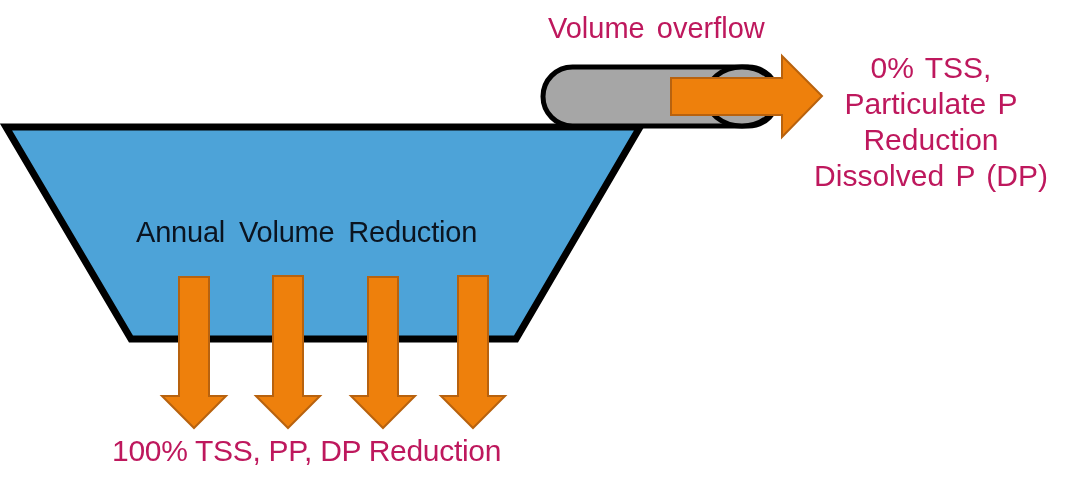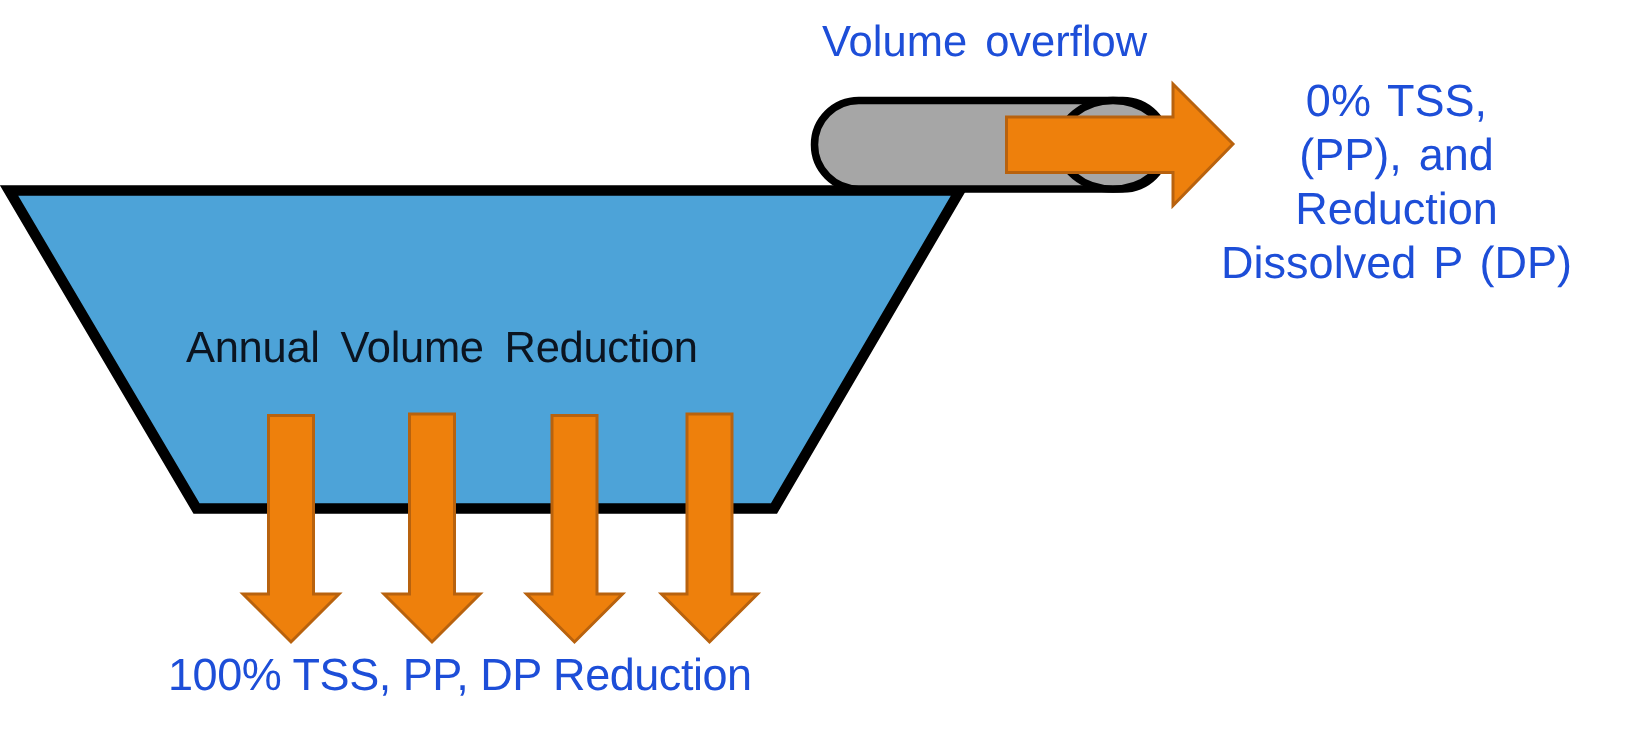--- a/index.html
+++ b/index.html
@@ -1,20 +1,20 @@
 <!DOCTYPE html>
 <html><head>
   <meta charset="utf-8">
   <style>
     html, body { margin: 0; padding: 0; background: #ffffff; }
     body { width: 1088px; height: 493px; position: relative; overflow: hidden; font-family: "Liberation Sans", sans-serif; }
     svg { position: absolute; left: 0; top: 0; }
-    .lbl { position: absolute; color: #1d4ed8; font-family: "Liberation Sans", sans-serif; white-space: nowrap; }
+    .lbl { position: absolute; color: #be185d; font-family: "Liberation Sans", sans-serif; white-space: nowrap; }
     #overflow-title { left: 548px; top: 12px; font-size: 29px; word-spacing: 4px; }
-    #basin-label { left: 124px; top: 216px; font-size: 29px; color: #0b1420; word-spacing: 6px; letter-spacing: -0.2px; }
+    #basin-label { left: 136px; top: 216px; font-size: 29px; color: #0b1420; word-spacing: 6px; letter-spacing: -0.2px; }
     #bottom-label { left: 112px; top: 434px; font-size: 30px; letter-spacing: -0.3px; }
     #right-label { left: 800px; top: 50px; width: 262px; text-align: center; font-size: 30px; line-height: 36px; white-space: normal; }
     #right-label div { word-spacing: 3px; text-align: center; }
   </style>
 </head>
 <body>
 
 <svg width="1088" height="493" viewBox="0 0 1088 493">
 
   <polygon points="6,127 640,127 516,339 131,339" fill="#4da3d8" stroke="#000" stroke-width="7" stroke-linejoin="miter"></polygon>
@@ -32,16 +32,16 @@
     <polygon points="368,277 398,277 398,396 415,396 383,428 351,396 368,396" fill="#ee800c" stroke="#b8620e" stroke-width="2"></polygon>
     <polygon points="458,276 488,276 488,396 505,396 473,428 441,396 458,396" fill="#ee800c" stroke="#b8620e" stroke-width="2"></polygon>
   </g>
 </svg>
 
 <div id="overflow-title" class="lbl">Volume overflow</div>
 <div id="basin-label" class="lbl">Annual Volume Reduction</div>
 <div id="bottom-label" class="lbl">100% TSS, PP, DP Reduction</div>
 <div id="right-label" class="lbl">
   <div>0% TSS,</div>
-  <div>(PP), and</div>
+  <div>Particulate P</div>
   <div>Reduction</div>
   <div>Dissolved P (DP)</div>
 </div>
 
 </body></html>

